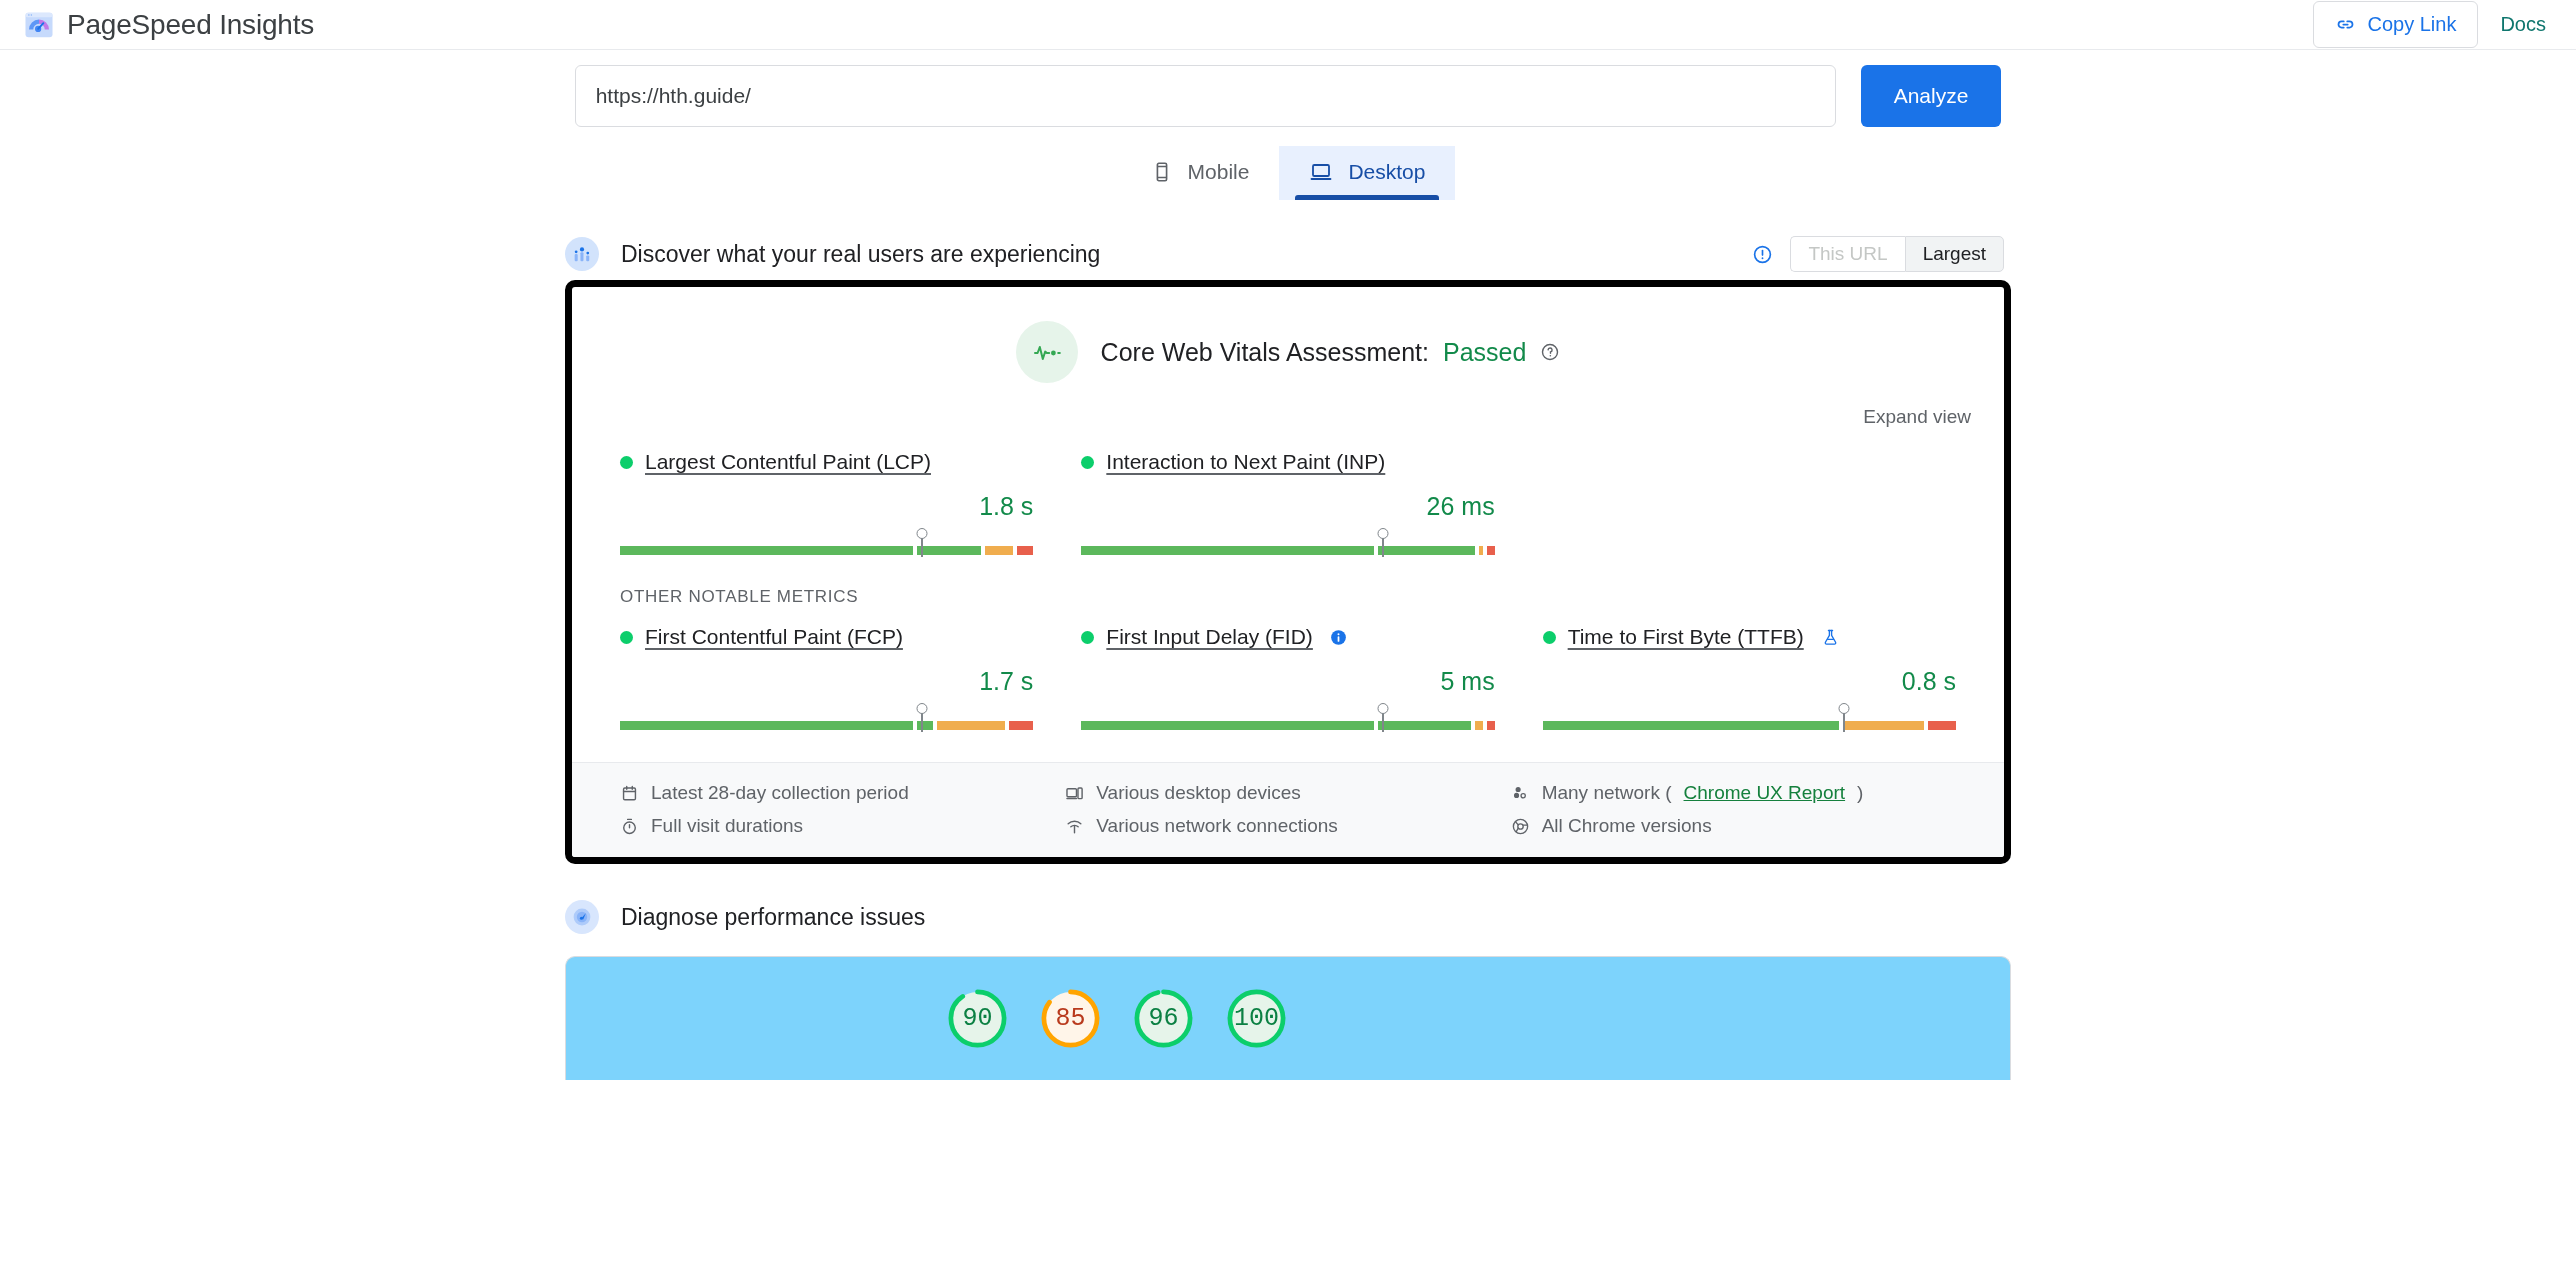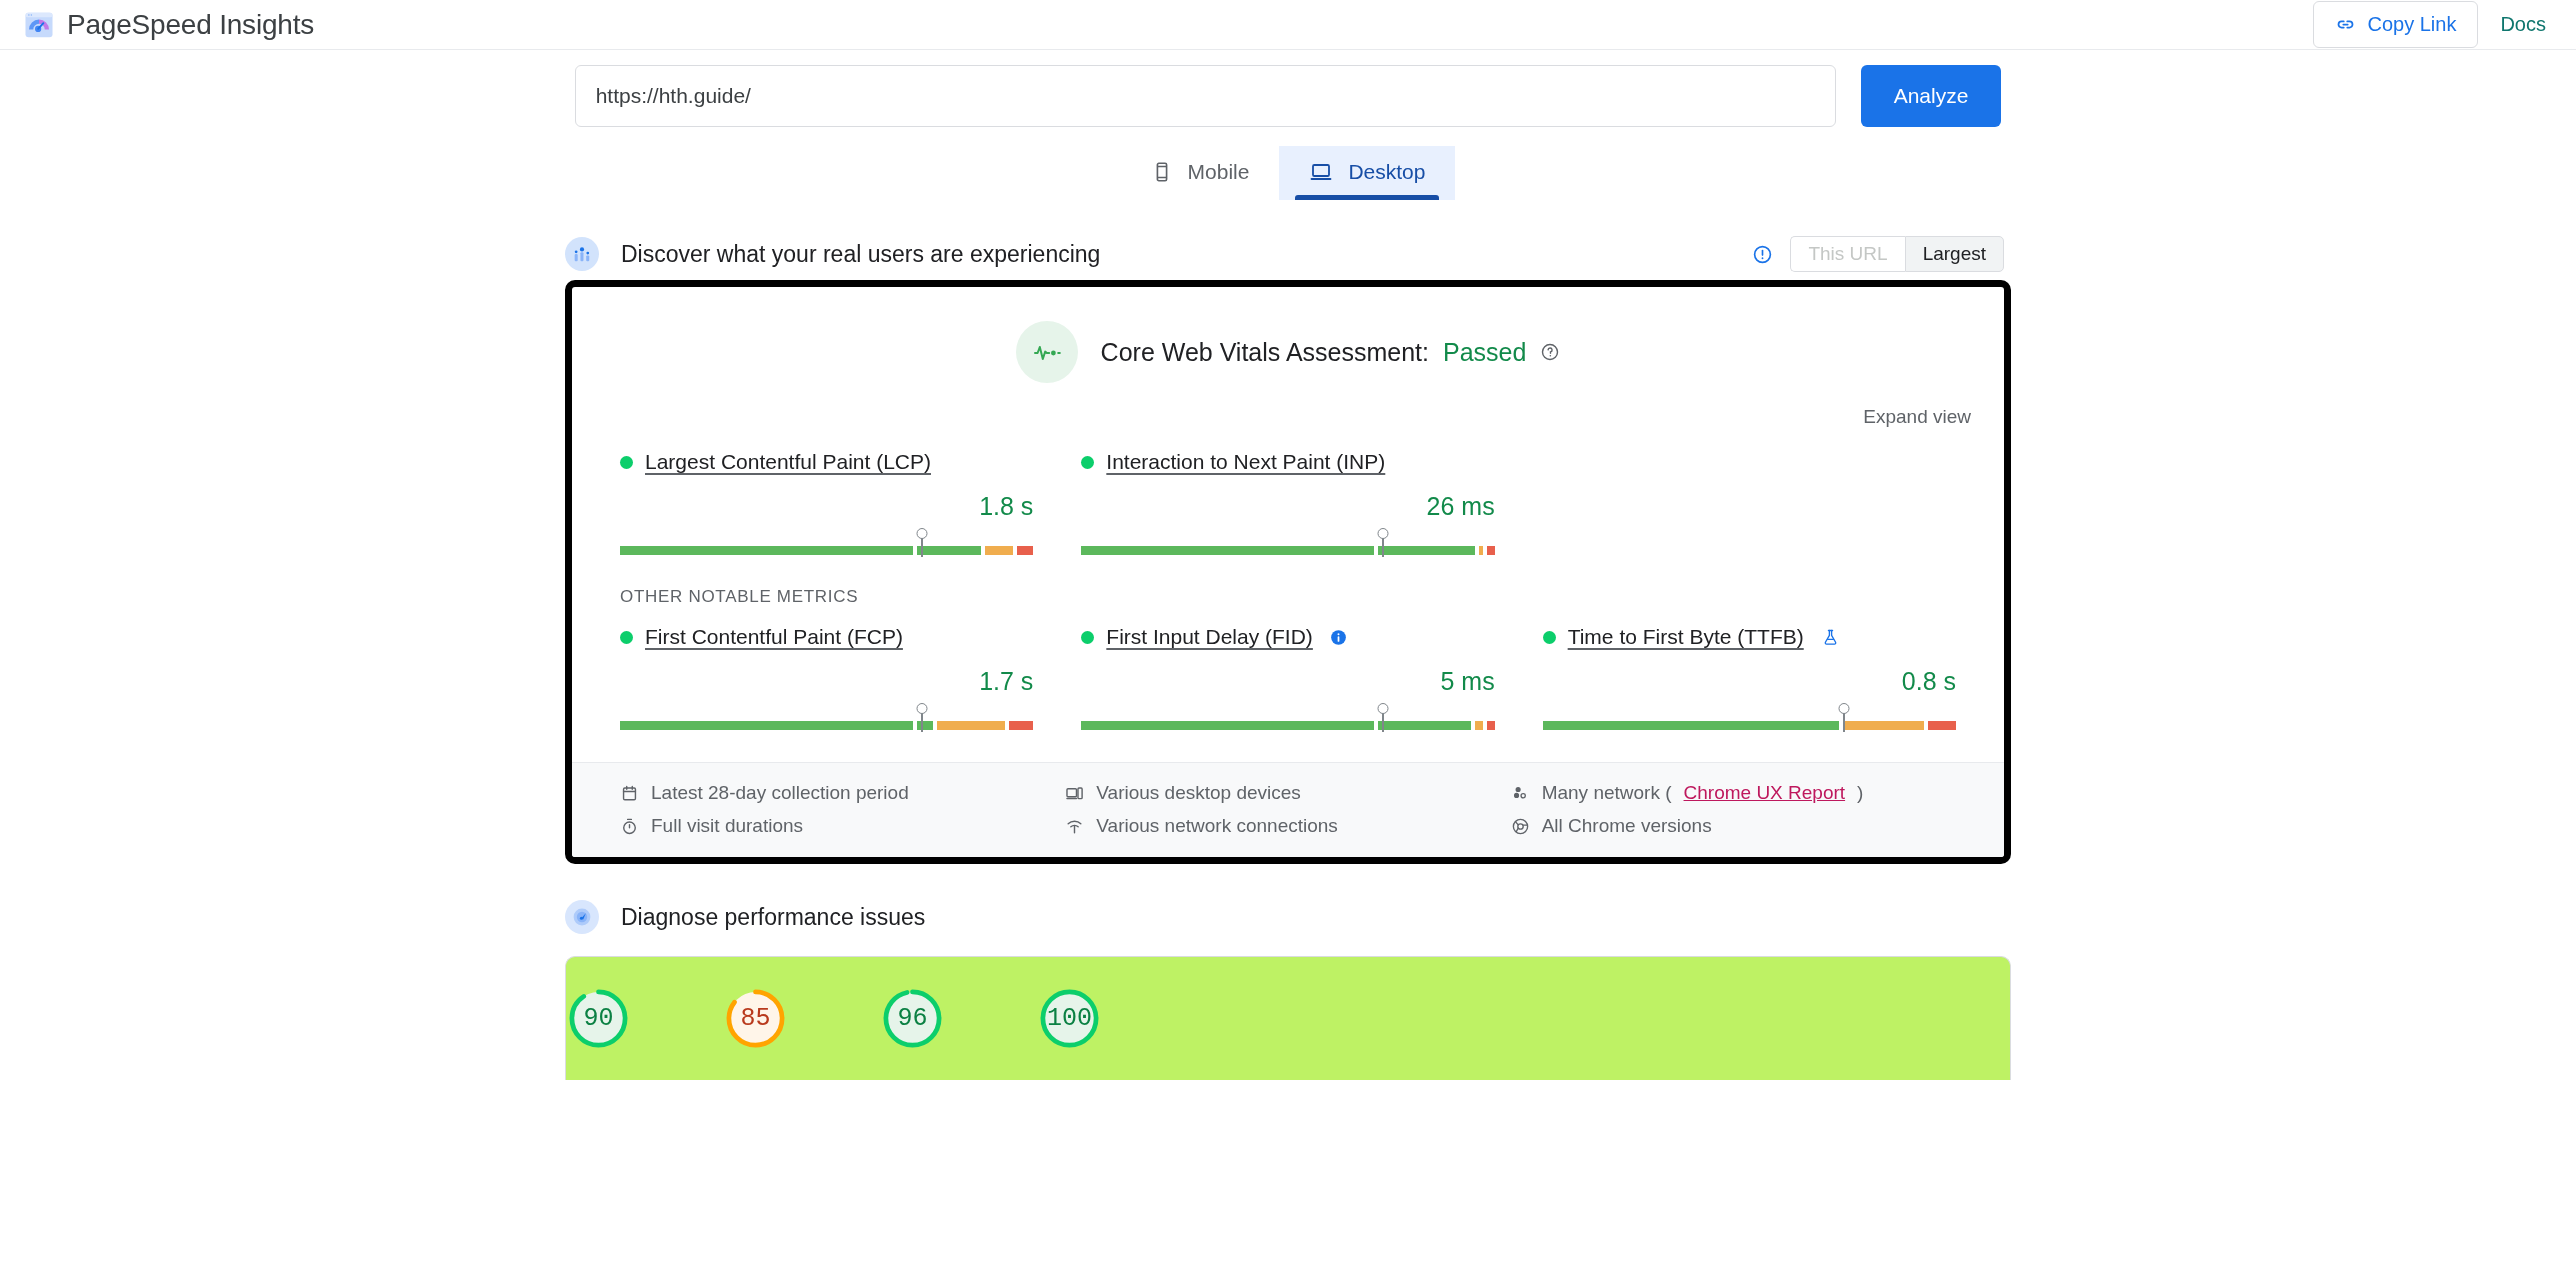--- a/index.html
+++ b/index.html
@@ -241,36 +241,37 @@
     margin-top: 30px;
     padding: 19px 48px 20px 48px;
     display: grid;
     grid-template-columns: 1fr 1fr 1fr;
     row-gap: 11px;
   }
   .foot-item {
     display: flex; align-items: center; gap: 12px;
     font-size: 19px; color: #5f6368;
   }
-  .foot-link { text-decoration: underline; cursor: pointer; color: #be185d; }
+  .foot-link { text-decoration: underline; cursor: pointer; color: #15803d; }
 
   
   .diagnose-head {
     display: flex; align-items: center; gap: 22px;
     margin: 36px 0 22px 0;
   }
   .gauges-card {
     border: 1px solid #dadce0;
     border-radius: 10px 10px 0 0;
     border-bottom: none;
     height: 124px;
     display: flex;
     align-items: center;
-    gap: 92px;
-    background: #bef264;
+    gap: 28px;
+    padding-left: 379px;
+    background: #7dd3fc;
   }
   .gauge {
     position: relative;
     width: 65px; height: 65px;
     display: flex; align-items: center; justify-content: center;
   }
   .gauge svg { position: absolute; inset: 0; transform: rotate(-90deg); }
   .gauge-num {
     font-family: "Liberation Mono", monospace;
     font-size: 25px;

